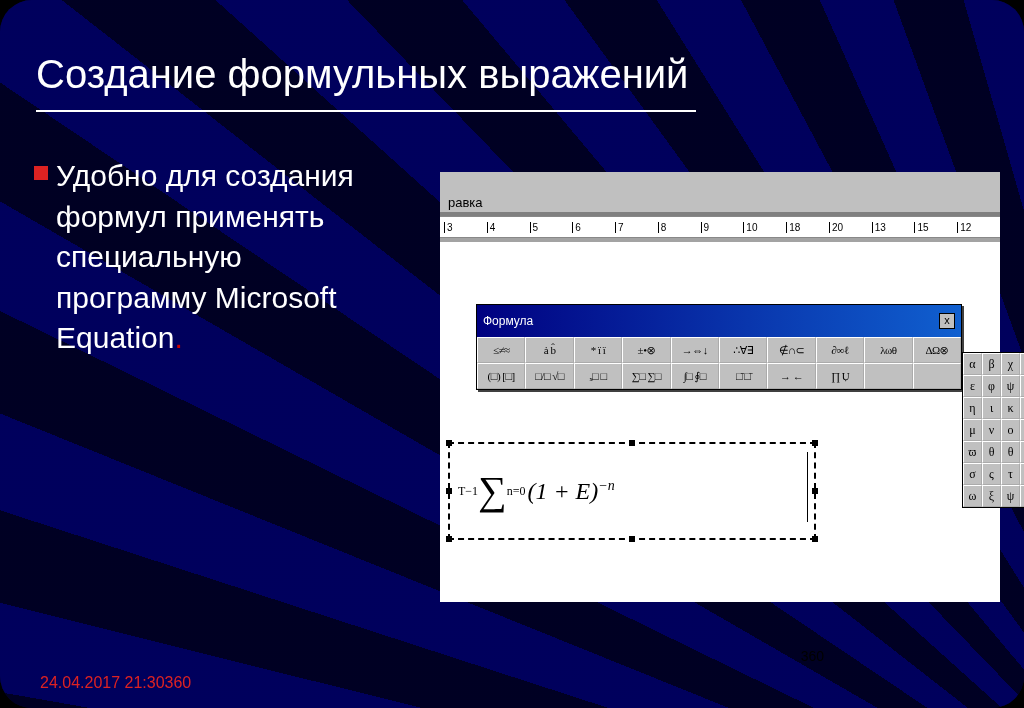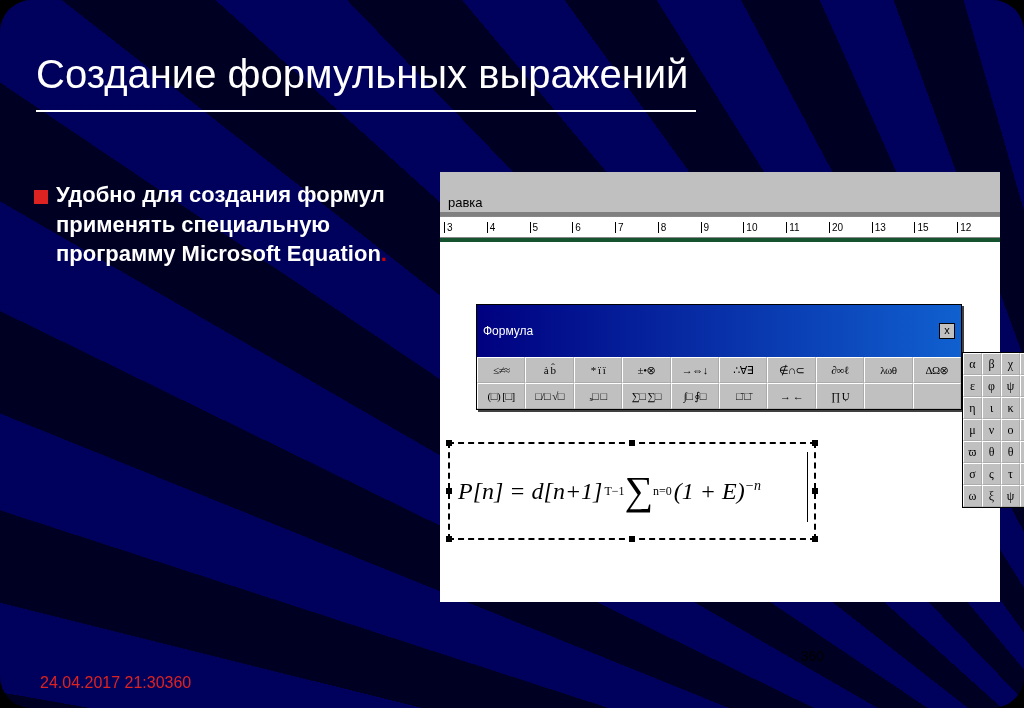--- a/index.html
+++ b/index.html
@@ -44,26 +44,25 @@
     position: absolute;
     left: 36px;
     top: 110px;
     width: 660px;
     height: 2px;
     background: #fff;
   }
   .bullet-block {
     position: absolute;
     left: 40px;
-    top: 180px;
+    top: 156px;
     width: 360px;
     color: #fff;
-    font-size: 22px;
+    font-size: 30px;
     line-height: 1.35;
-    font-weight: bold;
   }
   .bullet-marker {
     position: absolute;
     left: -6px;
     top: 10px;
     width: 14px;
     height: 14px;
     background: #d22;
   }
   .bullet-text {
@@ -71,21 +70,21 @@
   }
   .period {
     color: #c00;
   }
   .embed {
     position: absolute;
     left: 440px;
     top: 172px;
     width: 560px;
     height: 420px;
-    background: #14532d;
+    background: #a3a3a3;
   }
   .embed-top {
     height: 20px;
     background: #c0c0c0;
   }
   .embed-menu {
     height: 20px;
     padding-left: 8px;
     font-size: 13px;
     color: #000;
@@ -130,21 +129,21 @@
     width: 484px;
     background: #c0c0c0;
     border: 1px solid #000;
     box-shadow: 2px 2px 0 #404040;
   }
   .formula-title {
     height: 20px;
     background: linear-gradient(to right, #000080, #1060d0);
     color: #fff;
     font-size: 12px;
-    padding: 16px 6px;
+    padding: 6px 6px;
     display: flex;
     align-items: center;
     justify-content: space-between;
   }
   .formula-close {
     width: 14px;
     height: 14px;
     background: #c0c0c0;
     color: #000;
     font-size: 11px;
@@ -293,21 +292,21 @@
       <div class="embed-sep"></div>
       <div class="ruler">
         <span class="ruler-seg">3</span>
         <span class="ruler-seg">4</span>
         <span class="ruler-seg">5</span>
         <span class="ruler-seg">6</span>
         <span class="ruler-seg">7</span>
         <span class="ruler-seg">8</span>
         <span class="ruler-seg">9</span>
         <span class="ruler-seg">10</span>
-        <span class="ruler-seg">11</span>
+        <span class="ruler-seg">18</span>
         <span class="ruler-seg">20</span>
         <span class="ruler-seg">13</span>
         <span class="ruler-seg">15</span>
         <span class="ruler-seg">12</span>
       </div>
 
       <div class="doc-area">
 
         <div class="formula-window">
           <div class="formula-title">
@@ -376,21 +375,20 @@
         <div class="equation-box">
           <div class="handle h-tl"></div>
           <div class="handle h-tm"></div>
           <div class="handle h-tr"></div>
           <div class="handle h-ml"></div>
           <div class="handle h-mr"></div>
           <div class="handle h-bl"></div>
           <div class="handle h-bm"></div>
           <div class="handle h-br"></div>
           <div class="eq-content">
-            <span>P[n] = d[n+1]</span>
             <span class="eq-sum">
               <span class="eq-sup">T−1</span>
               <span class="eq-sigma">∑</span>
               <span class="eq-sub">n=0</span>
             </span>
             <span>
               <span>(1 + E)</span><span class="sup">−n</span>
             </span>
           </div>
           <div class="cursor"></div>

